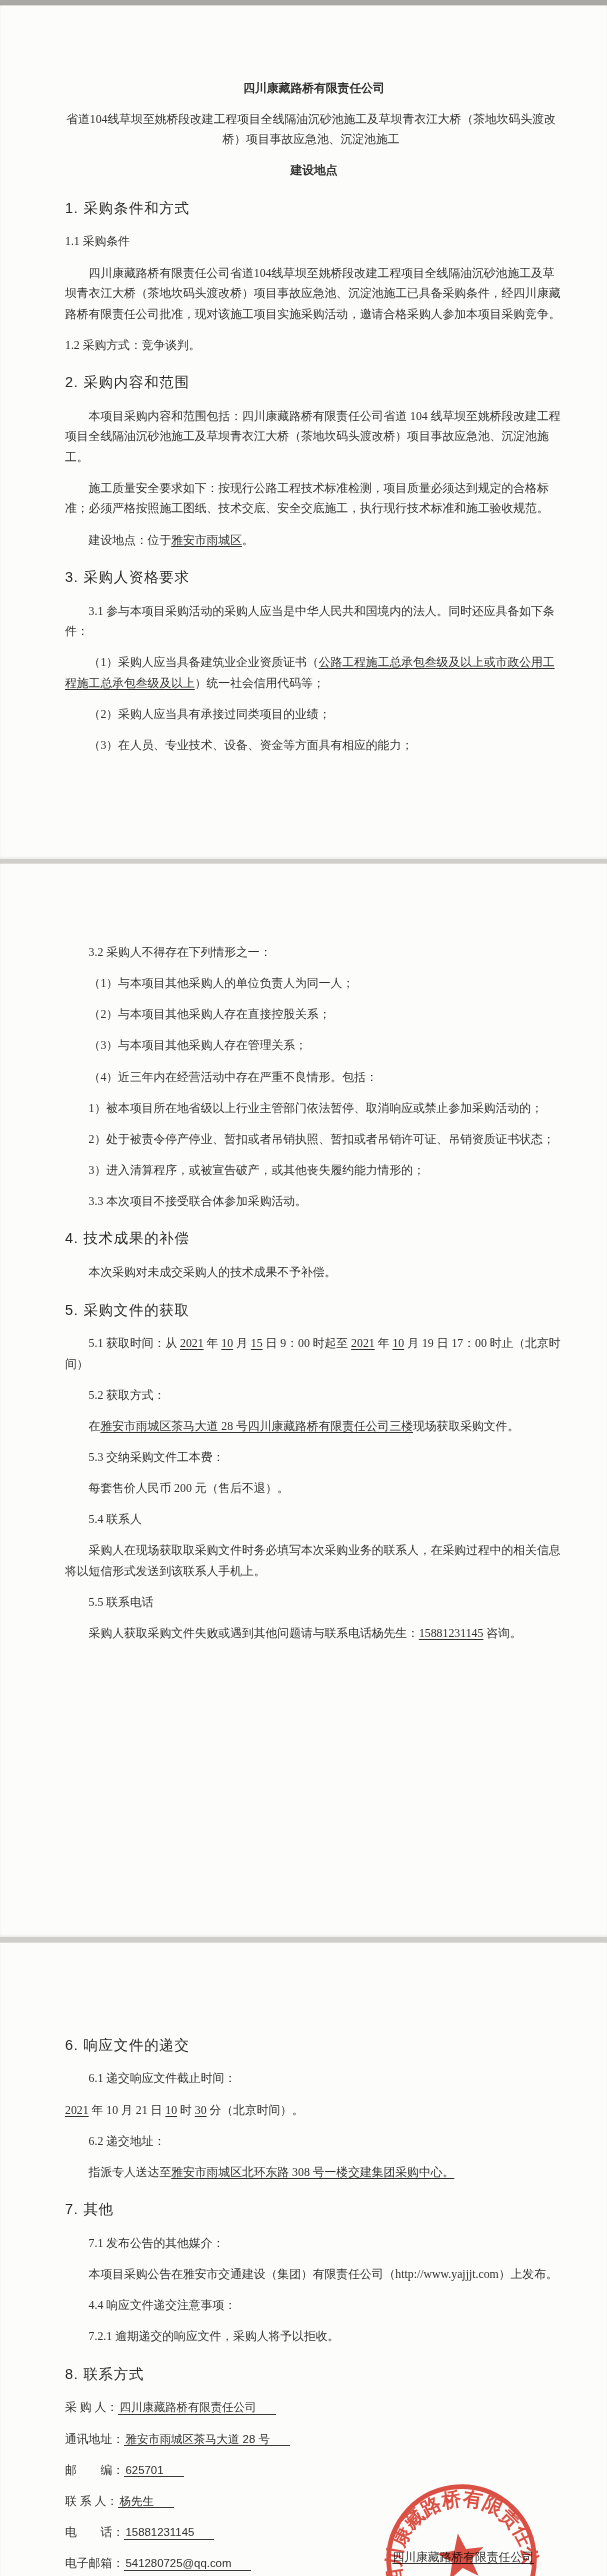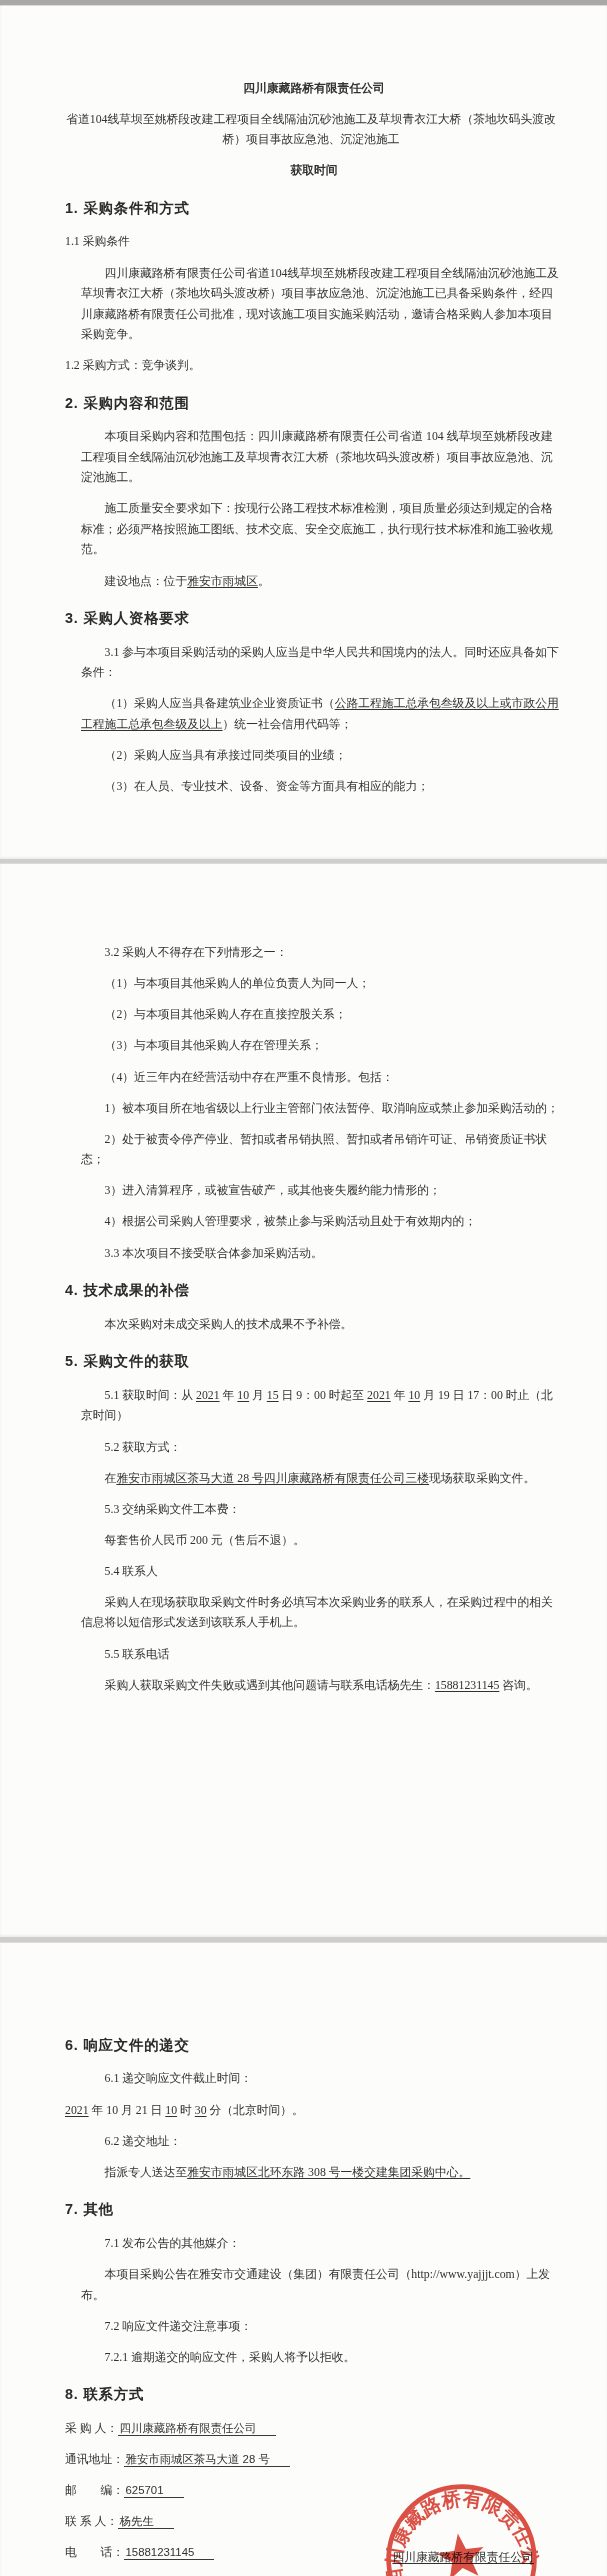--- a/index.html
+++ b/index.html
@@ -26,25 +26,25 @@
   #page2{height:1074px;padding-top:79px;}
   #page3{height:977px;padding-top:76px;}
 
   .title-block{text-align:center;margin:0 0 13.7px;}
   .title-company{font-size:13.3px;font-weight:bold;line-height:29px;margin:0;}
   .title-project{font-size:13px;font-weight:normal;line-height:29px;margin:0 auto;max-width:492px;}
   .title-type{font-size:13.3px;font-weight:bold;line-height:30px;margin:0;}
 
   h2.sec{
     font-family:"Liberation Sans","DejaVu Sans",sans-serif;
-    font-size:14.4px;font-weight:bold;color:#2b2b2b;
+    font-size:14.4px;font-weight:normal;color:#2b2b2b;
     margin:18px 0 13.7px;letter-spacing:0.8px;
   }
   .doc p{font-size:11.8px;line-height:20.5px;margin:0 0 10.6px;}
-  .doc p.ind{text-indent:2em;margin-left:16px;}
+  .doc p.ind{text-indent:2em;}
   .u{text-decoration:underline;text-underline-offset:2.3px;}
 
   
   .contact-row{font-size:11.8px;line-height:27px;margin:0;white-space:pre-wrap;}
   .contact-row .val{border-bottom:0.8px solid #3a3a3a;padding:0 20px 0.8px 1.5px;
     font-family:"Liberation Sans","DejaVu Sans",sans-serif;font-size:11.4px;}
 
   
   .sig-block{position:absolute;right:73px;top:604px;text-align:center;z-index:1;}
   .sig-company{font-size:11.8px;line-height:23px;text-decoration:underline;text-underline-offset:2.3px;}
@@ -55,21 +55,21 @@
 </head>
 <body>
 
 <div id="canvas">
   <div class="top-strip"></div>
 
   <div class="page doc" id="page1">
     <div class="title-block">
       <p class="title-company">四川康藏路桥有限责任公司</p>
       <p class="title-project">省道104线草坝至姚桥段改建工程项目全线隔油沉砂池施工及草坝青衣江大桥（茶地坎码头渡改桥）项目事故应急池、沉淀池施工</p>
-      <p class="title-type">获取时间</p>
+      <p class="title-type">建设地点</p>
     </div>
 
     <h2 class="sec">1. 采购条件和方式</h2>
     <p>1.1 采购条件</p>
     <p class="ind">四川康藏路桥有限责任公司省道104线草坝至姚桥段改建工程项目全线隔油沉砂池施工及草坝青衣江大桥（茶地坎码头渡改桥）项目事故应急池、沉淀池施工已具备采购条件，经四川康藏路桥有限责任公司批准，现对该施工项目实施采购活动，邀请合格采购人参加本项目采购竞争。</p>
     <p>1.2 采购方式：竞争谈判。</p>
 
     <h2 class="sec">2. 采购内容和范围</h2>
     <p class="ind">本项目采购内容和范围包括：四川康藏路桥有限责任公司省道 104 线草坝至姚桥段改建工程项目全线隔油沉砂池施工及草坝青衣江大桥（茶地坎码头渡改桥）项目事故应急池、沉淀池施工。</p>
     <p class="ind">施工质量安全要求如下：按现行公路工程技术标准检测，项目质量必须达到规定的合格标准；必须严格按照施工图纸、技术交底、安全交底施工，执行现行技术标准和施工验收规范。</p>
@@ -86,21 +86,20 @@
 
   <div class="page doc" id="page2">
     <p class="ind">3.2 采购人不得存在下列情形之一：</p>
     <p class="ind">（1）与本项目其他采购人的单位负责人为同一人；</p>
     <p class="ind">（2）与本项目其他采购人存在直接控股关系；</p>
     <p class="ind">（3）与本项目其他采购人存在管理关系；</p>
     <p class="ind">（4）近三年内在经营活动中存在严重不良情形。包括：</p>
     <p class="ind">1）被本项目所在地省级以上行业主管部门依法暂停、取消响应或禁止参加采购活动的；</p>
     <p class="ind">2）处于被责令停产停业、暂扣或者吊销执照、暂扣或者吊销许可证、吊销资质证书状态；</p>
     <p class="ind">3）进入清算程序，或被宣告破产，或其他丧失履约能力情形的；</p>
-    <p class="ind">4）根据公司采购人管理要求，被禁止参与采购活动且处于有效期内的；</p>
     <p class="ind">3.3 本次项目不接受联合体参加采购活动。</p>
 
     <h2 class="sec">4. 技术成果的补偿</h2>
     <p class="ind">本次采购对未成交采购人的技术成果不予补偿。</p>
 
     <h2 class="sec">5. 采购文件的获取</h2>
     <p class="ind"><span>5.1 获取时间：从 </span><span class="u">2021</span><span> 年 </span><span class="u">10</span><span> 月 </span><span class="u">15</span><span> 日 9：00 时起至 </span><span class="u">2021</span><span> 年 </span><span class="u">10</span><span> 月 19 日 17：00 时止（北京时间）</span></p>
     <p class="ind">5.2 获取方式：</p>
     <p class="ind"><span>在</span><span class="u">雅安市雨城区茶马大道 28 号四川康藏路桥有限责任公司三楼</span><span>现场获取采购文件。</span></p>
     <p class="ind">5.3 交纳采购文件工本费：</p>
@@ -116,21 +115,21 @@
   <div class="page doc" id="page3">
     <h2 class="sec">6. 响应文件的递交</h2>
     <p class="ind">6.1 递交响应文件截止时间：</p>
     <p><span class="u">2021</span><span> 年 10 月 21 日 </span><span class="u">10</span><span> 时 </span><span class="u">30</span><span> 分（北京时间）。</span></p>
     <p class="ind">6.2 递交地址：</p>
     <p class="ind"><span>指派专人送达至</span><span class="u">雅安市雨城区北环东路 308 号一楼交建集团采购中心。</span></p>
 
     <h2 class="sec">7. 其他</h2>
     <p class="ind">7.1 发布公告的其他媒介：</p>
     <p class="ind">本项目采购公告在雅安市交通建设（集团）有限责任公司（http://www.yajjjt.com）上发布。</p>
-    <p class="ind">7.2 响应文件递交注意事项：</p>
+    <p class="ind">4.4 响应文件递交注意事项：</p>
     <p class="ind">7.2.1 逾期递交的响应文件，采购人将予以拒收。</p>
 
     <h2 class="sec">8. 联系方式</h2>
     <p class="contact-row"><span>采 购 人：</span><span class="val">四川康藏路桥有限责任公司</span></p>
     <p class="contact-row"><span>通讯地址：</span><span class="val">雅安市雨城区茶马大道 28 号</span></p>
     <p class="contact-row"><span>邮　　编：</span><span class="val">625701</span></p>
     <p class="contact-row"><span>联 系 人：</span><span class="val">杨先生</span></p>
     <p class="contact-row"><span>电　　话：</span><span class="val">15881231145</span></p>
     <p class="contact-row"><span>电子邮箱：</span><span class="val">541280725@qq.com</span></p>
 

